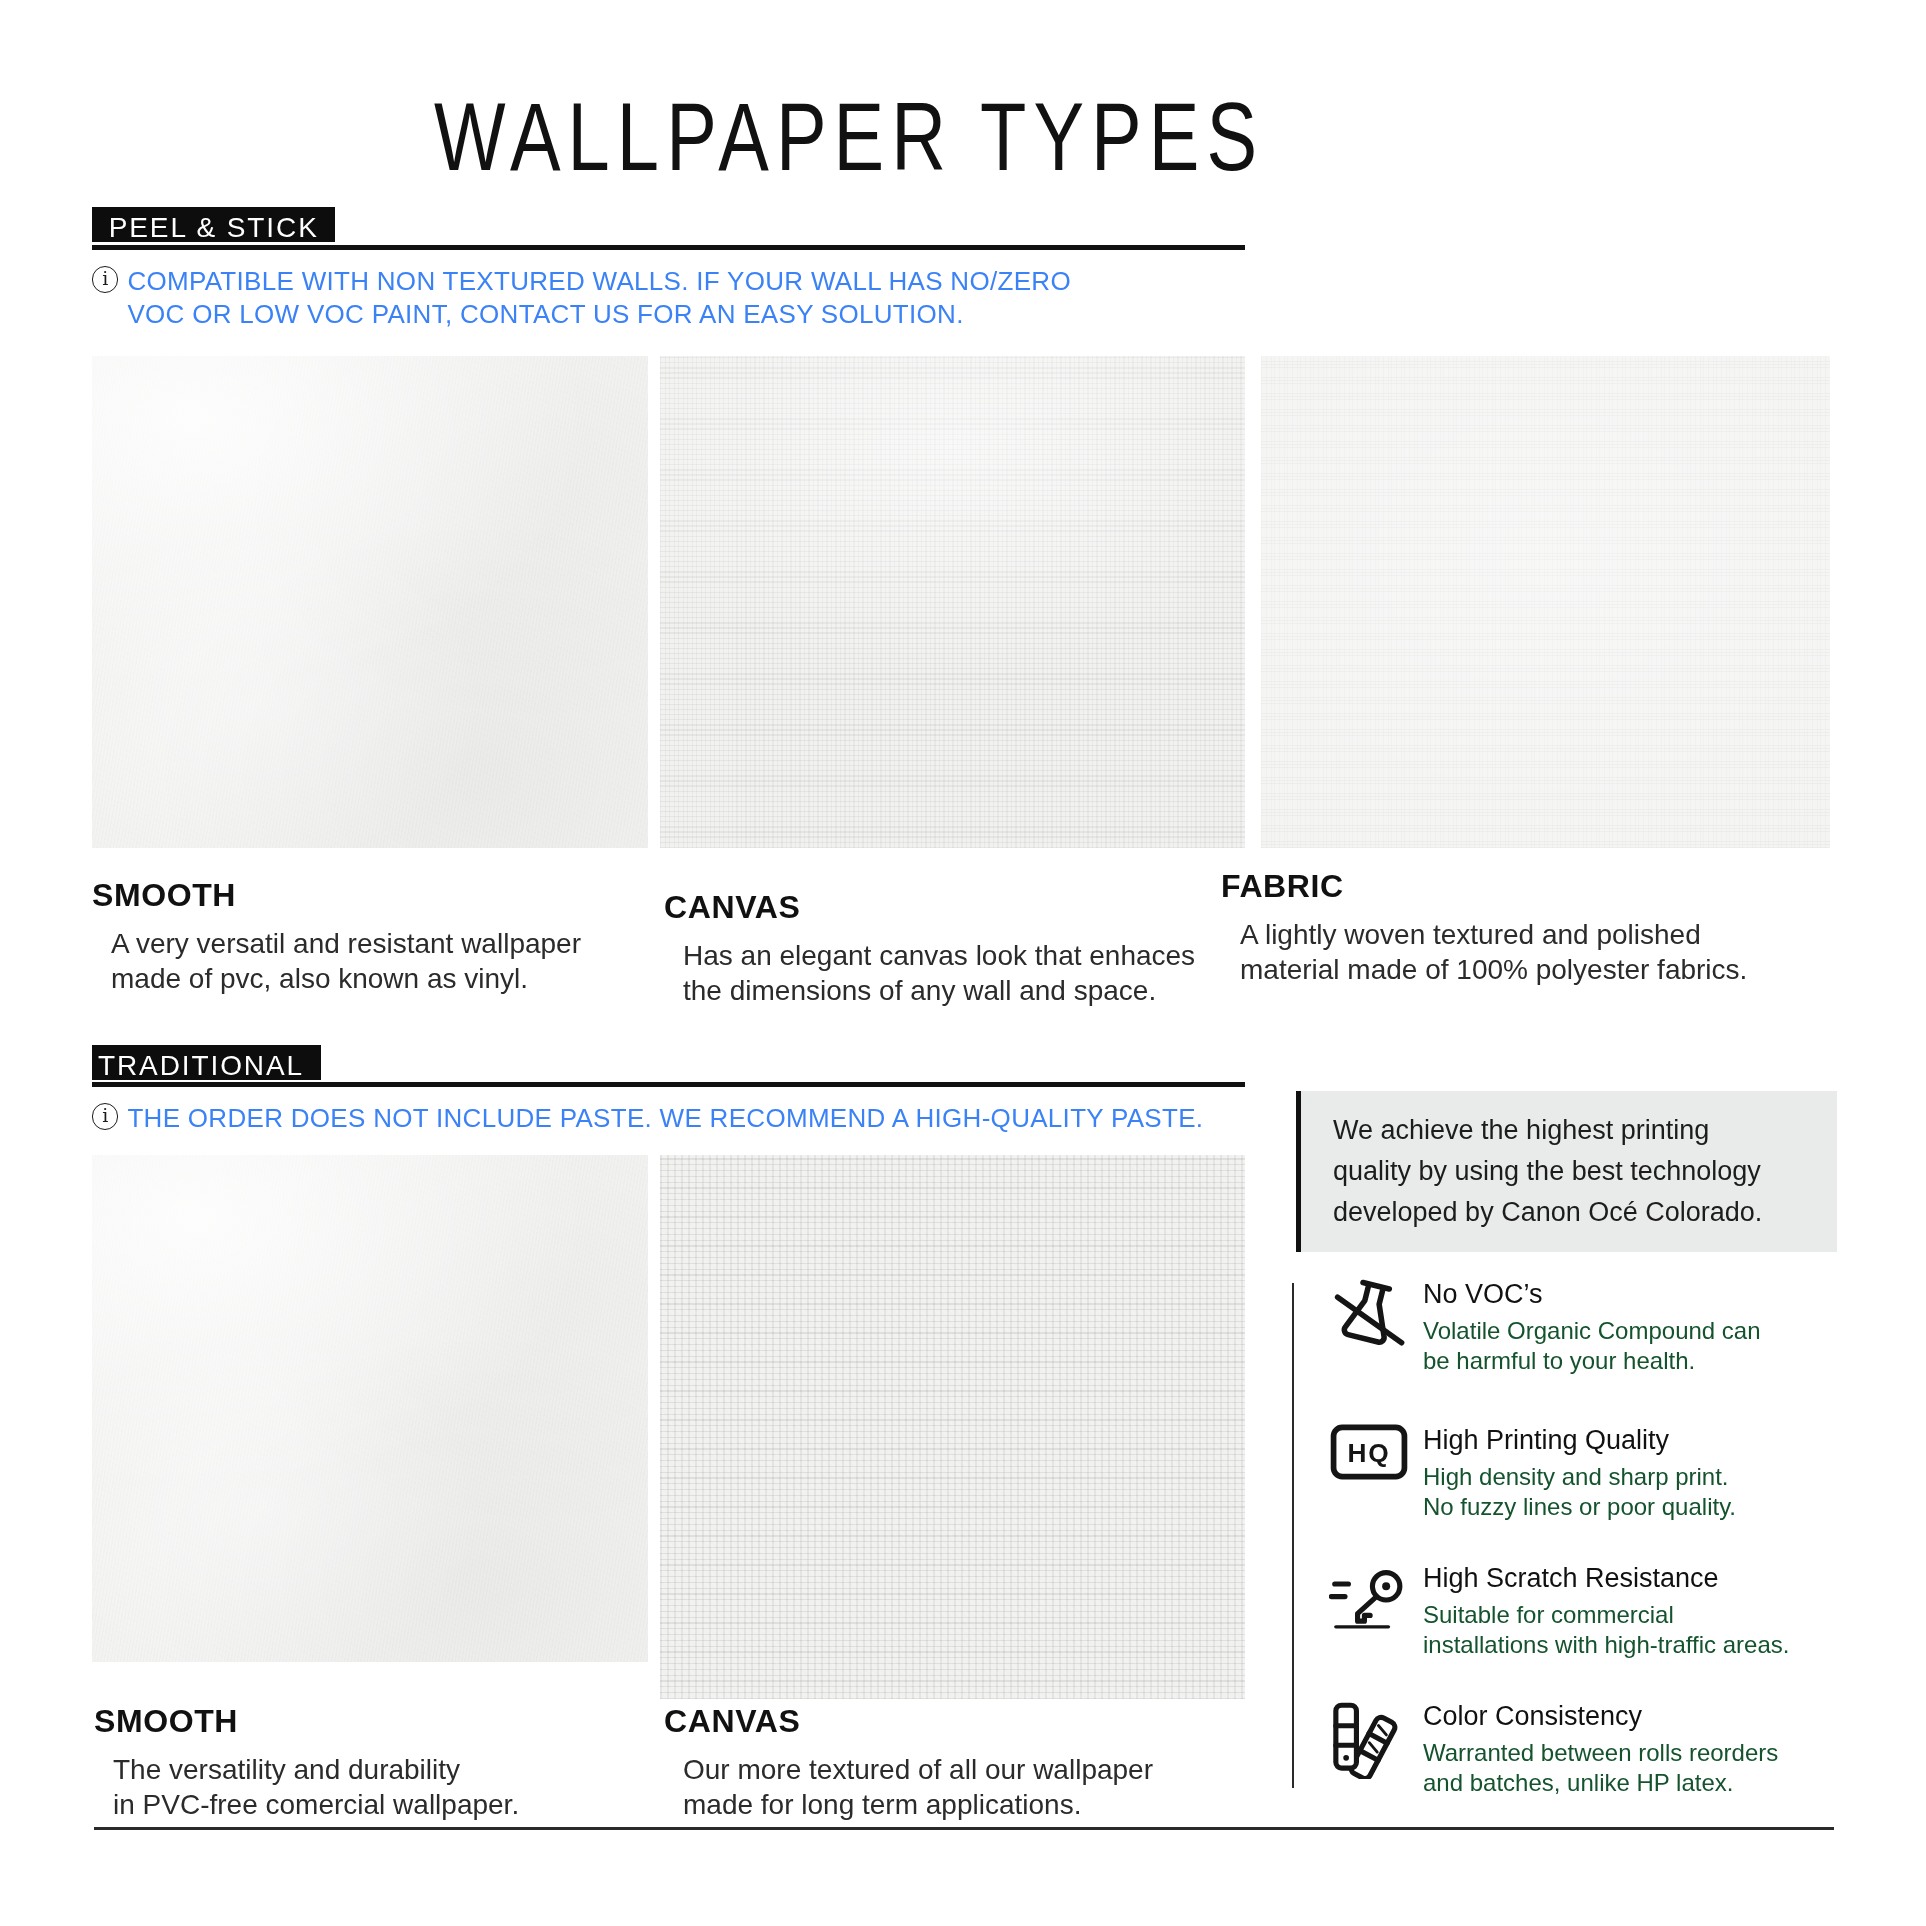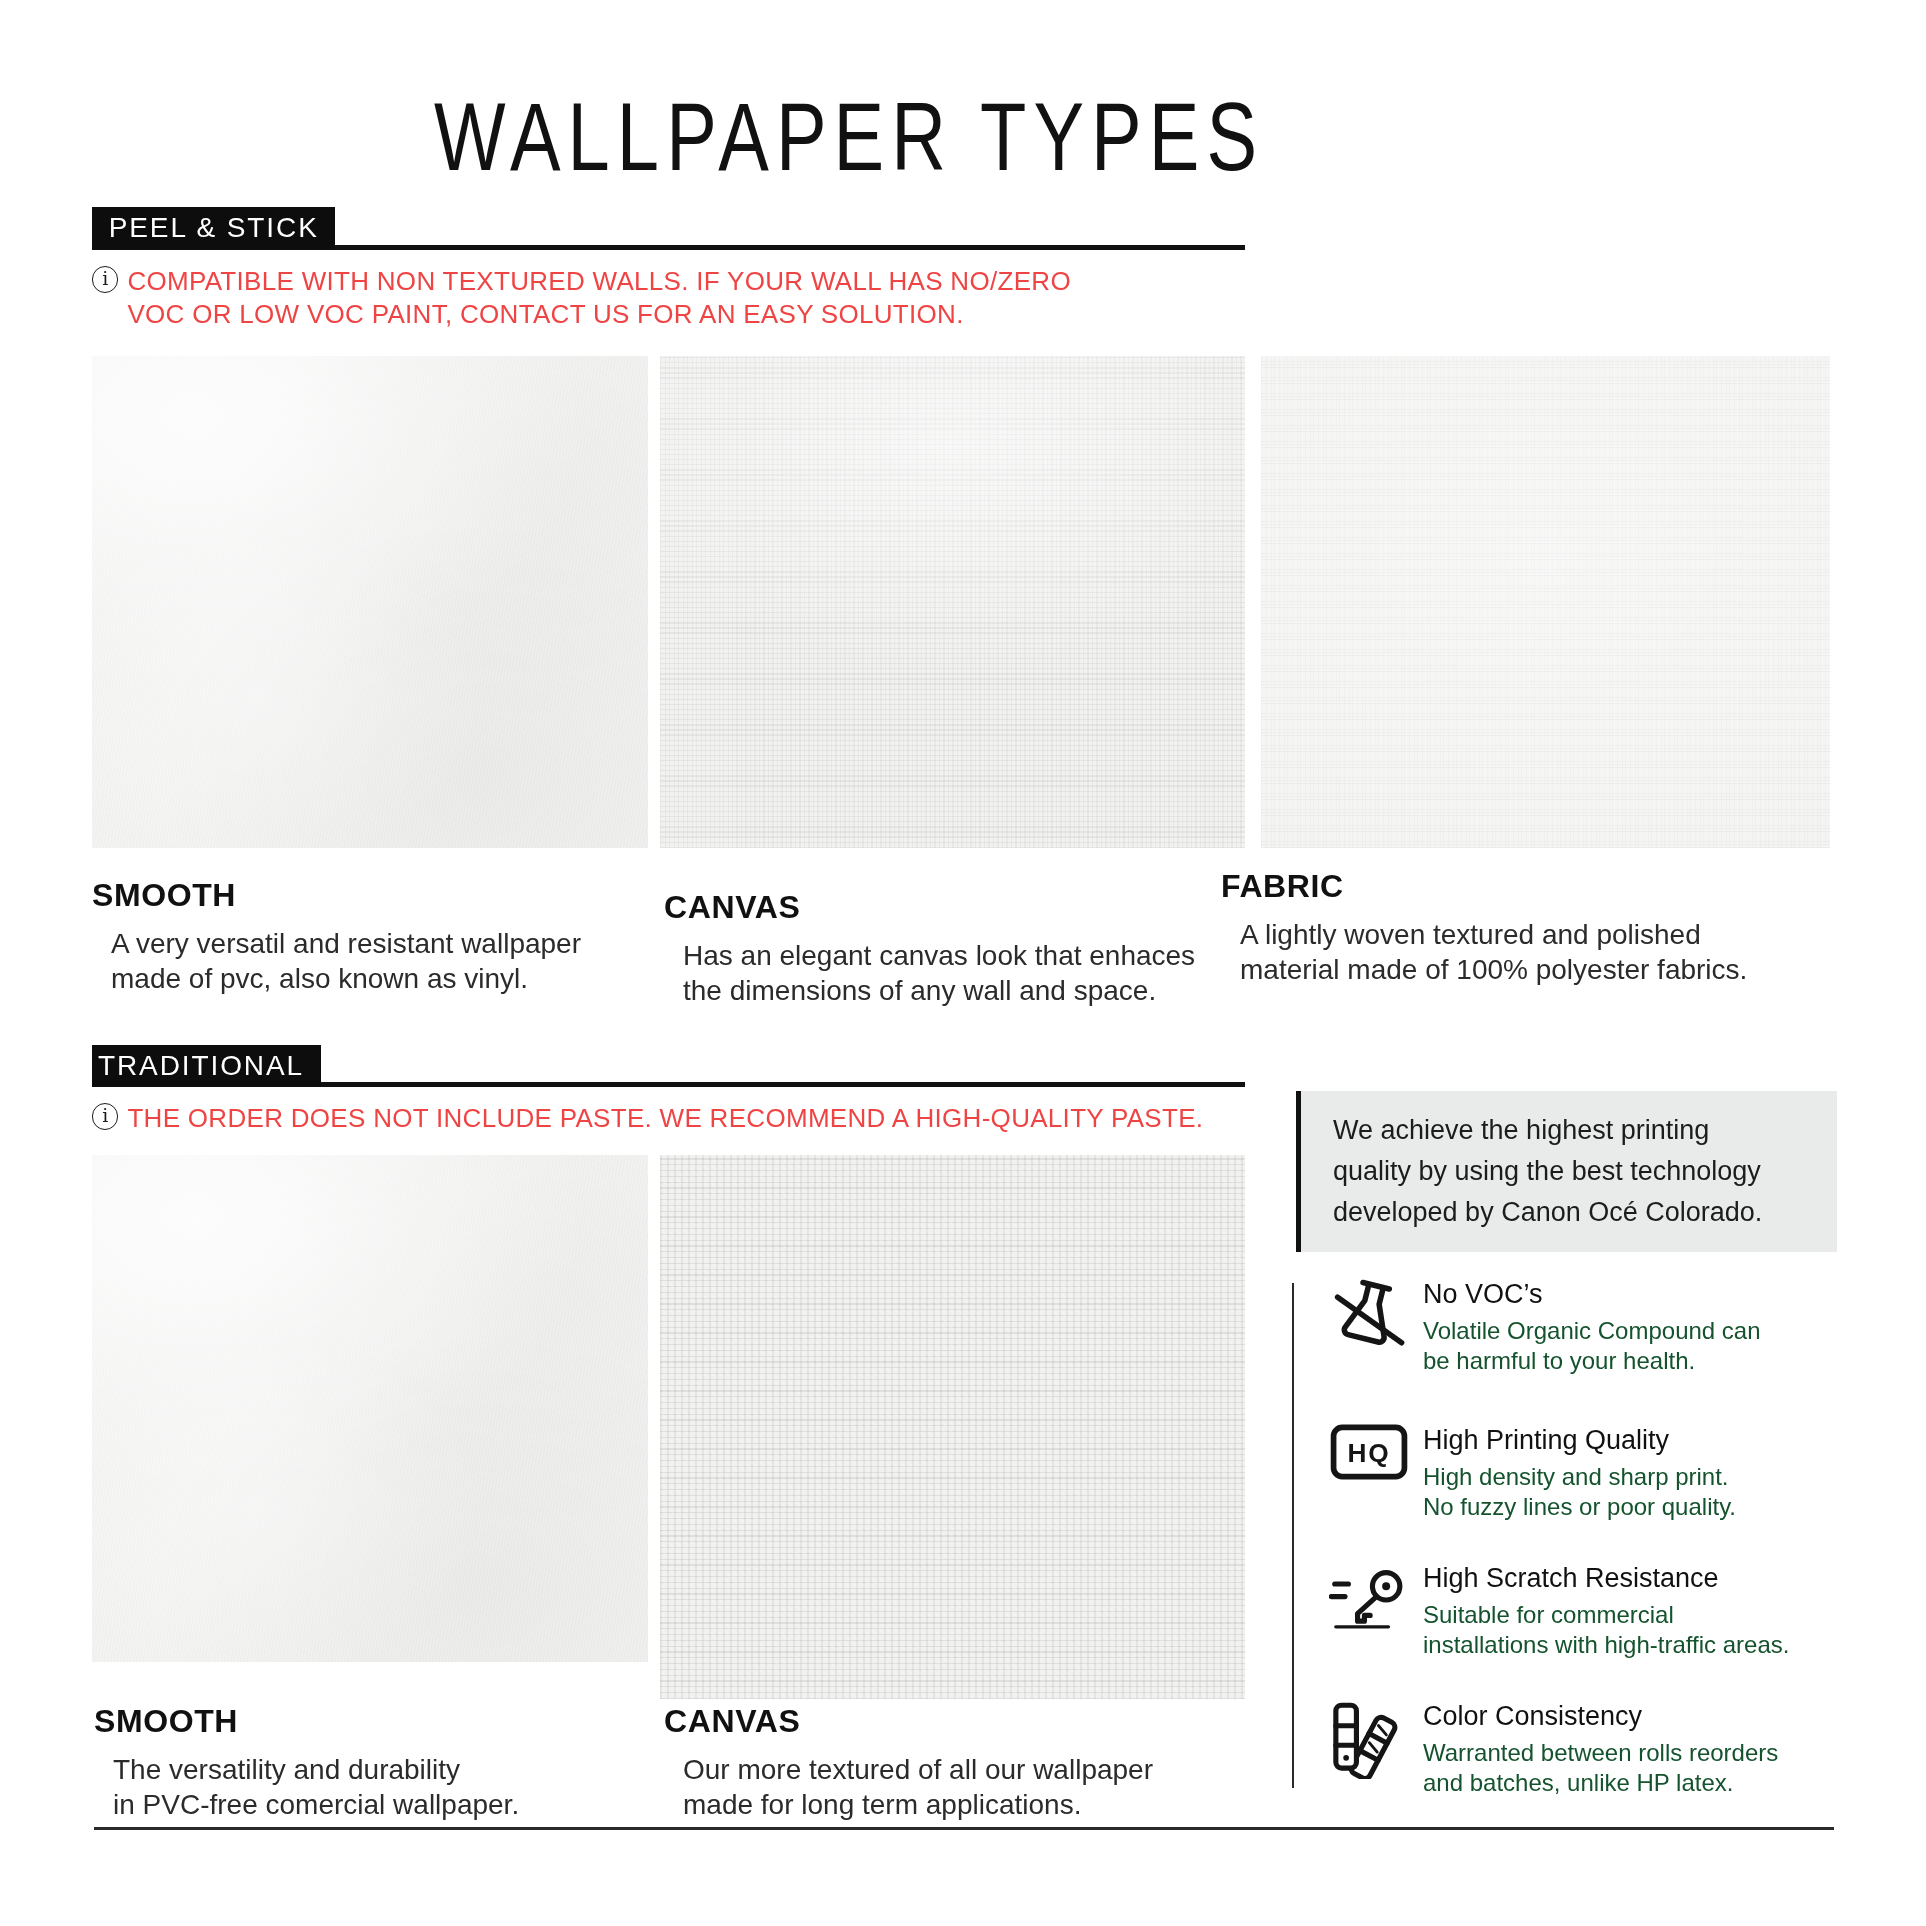--- a/index.html
+++ b/index.html
@@ -8,39 +8,39 @@
     font-family:"Liberation Sans", sans-serif;color:#1b1b1b;
   }
   
   .title{
     position:absolute;left:434px;top:82px;
     font-size:96px;font-weight:400;letter-spacing:9px;white-space:nowrap;
     transform:scaleX(.79);transform-origin:left top;color:#111;
   }
   
   .section-label{
-    position:absolute;left:92px;height:42px;line-height:42px;
+    position:absolute;left:92px;height:35px;line-height:42px;
     background:#0d0d0d;color:#ffffff;font-size:28px;letter-spacing:1.9px;
     padding:0 16.7px;z-index:2;white-space:nowrap;
   }
   .label-peel{top:207px;}
   .label-trad{top:1045px;padding-left:6px;}
   .hrule{position:absolute;left:92px;width:1153px;height:4.5px;background:#111;}
   .rule-peel{top:245px;}
   .rule-trad{top:1082px;}
   
   .note{position:absolute;left:92px;display:flex;align-items:flex-start;}
   .note-1{top:265px;}
   .note-2{top:1102px;}
   .info-icon{
     flex:0 0 auto;width:24.4px;height:24.4px;border:1.9px solid #1b1b1b;border-radius:50%;
     font-family:"DejaVu Serif", serif;font-size:19px;line-height:23px;text-align:center;
     margin-right:9px;margin-top:1.3px;
   }
-  .note-text{font-size:26px;line-height:33px;letter-spacing:0.3px;color:#ef4444;white-space:nowrap;}
+  .note-text{font-size:26px;line-height:33px;letter-spacing:0.3px;color:#3b82f6;white-space:nowrap;}
   
   .sample{position:absolute;}
   .tex-smooth{
     background-color:#f3f3f2;
     background-image:
       radial-gradient(642px 449px at 18% 12%, rgba(255,255,255,.85), rgba(255,255,255,0) 62%),
       radial-gradient(514px 385px at 80% 30%, rgba(0,0,0,.025), rgba(0,0,0,0) 60%),
       radial-gradient(578px 449px at 70% 85%, rgba(0,0,0,.035), rgba(0,0,0,0) 58%),
       radial-gradient(385px 289px at 30% 70%, rgba(255,255,255,.5), rgba(255,255,255,0) 60%),
       repeating-linear-gradient(100deg, rgba(0,0,0,.014) 0 1.3px, rgba(255,255,255,.012) 1.3px 3.2px);

